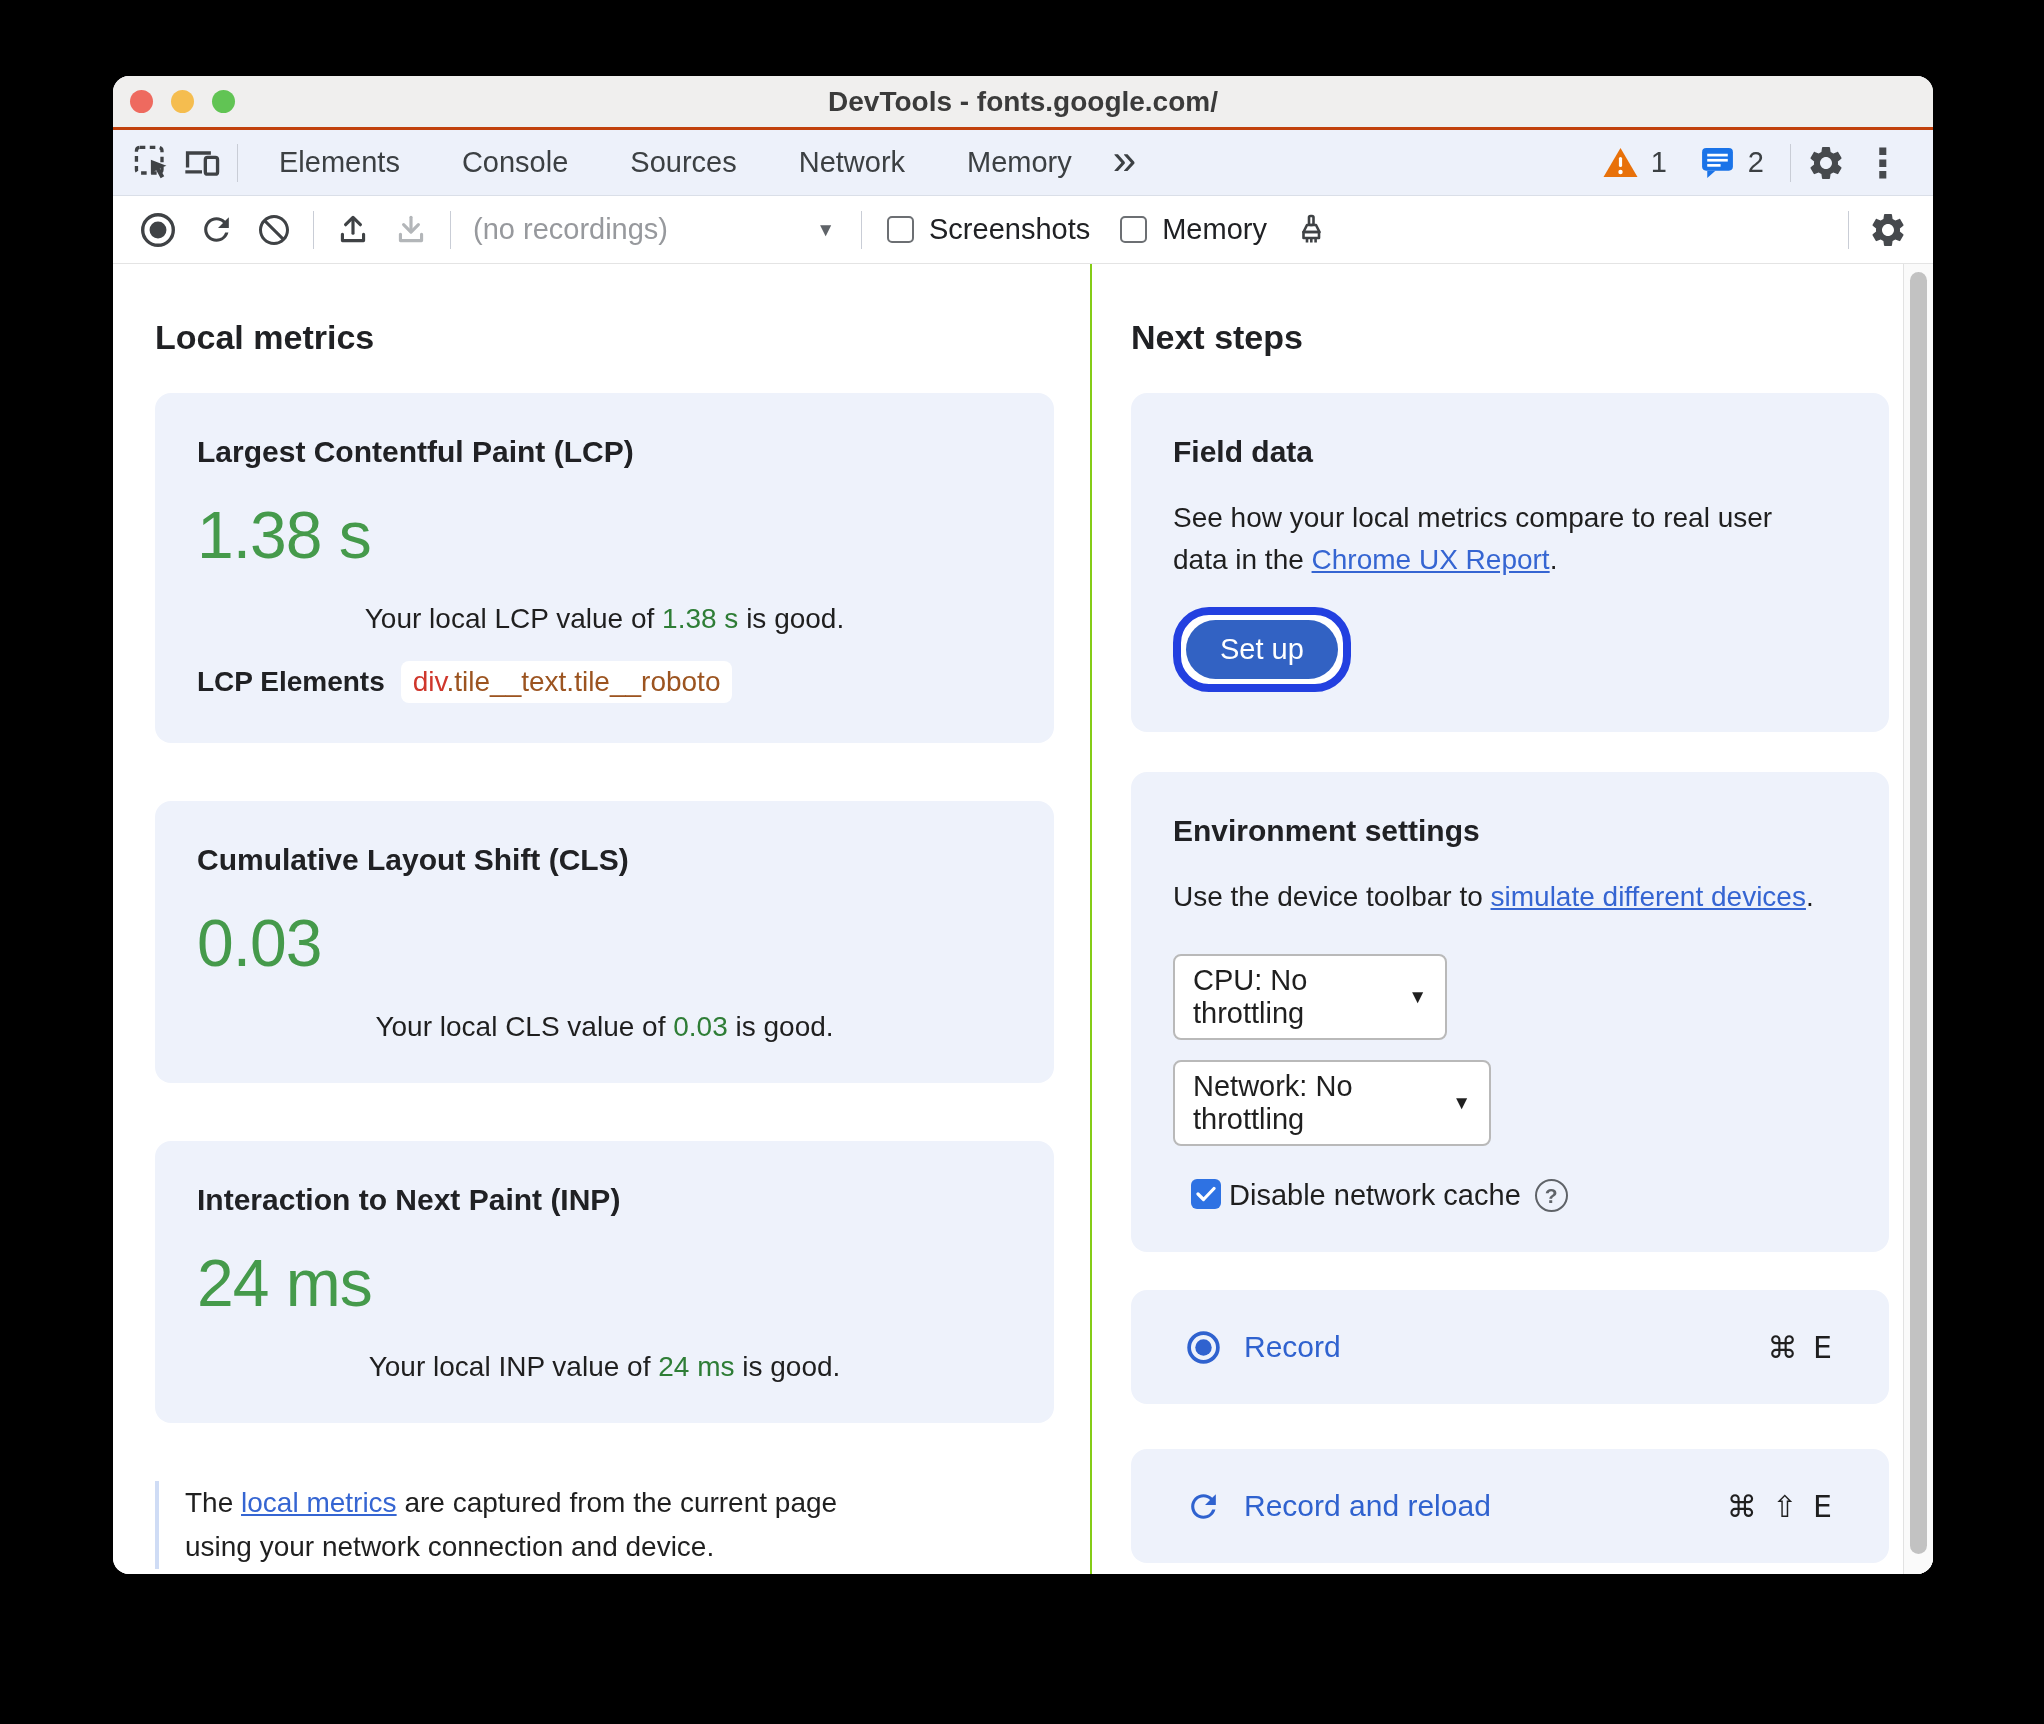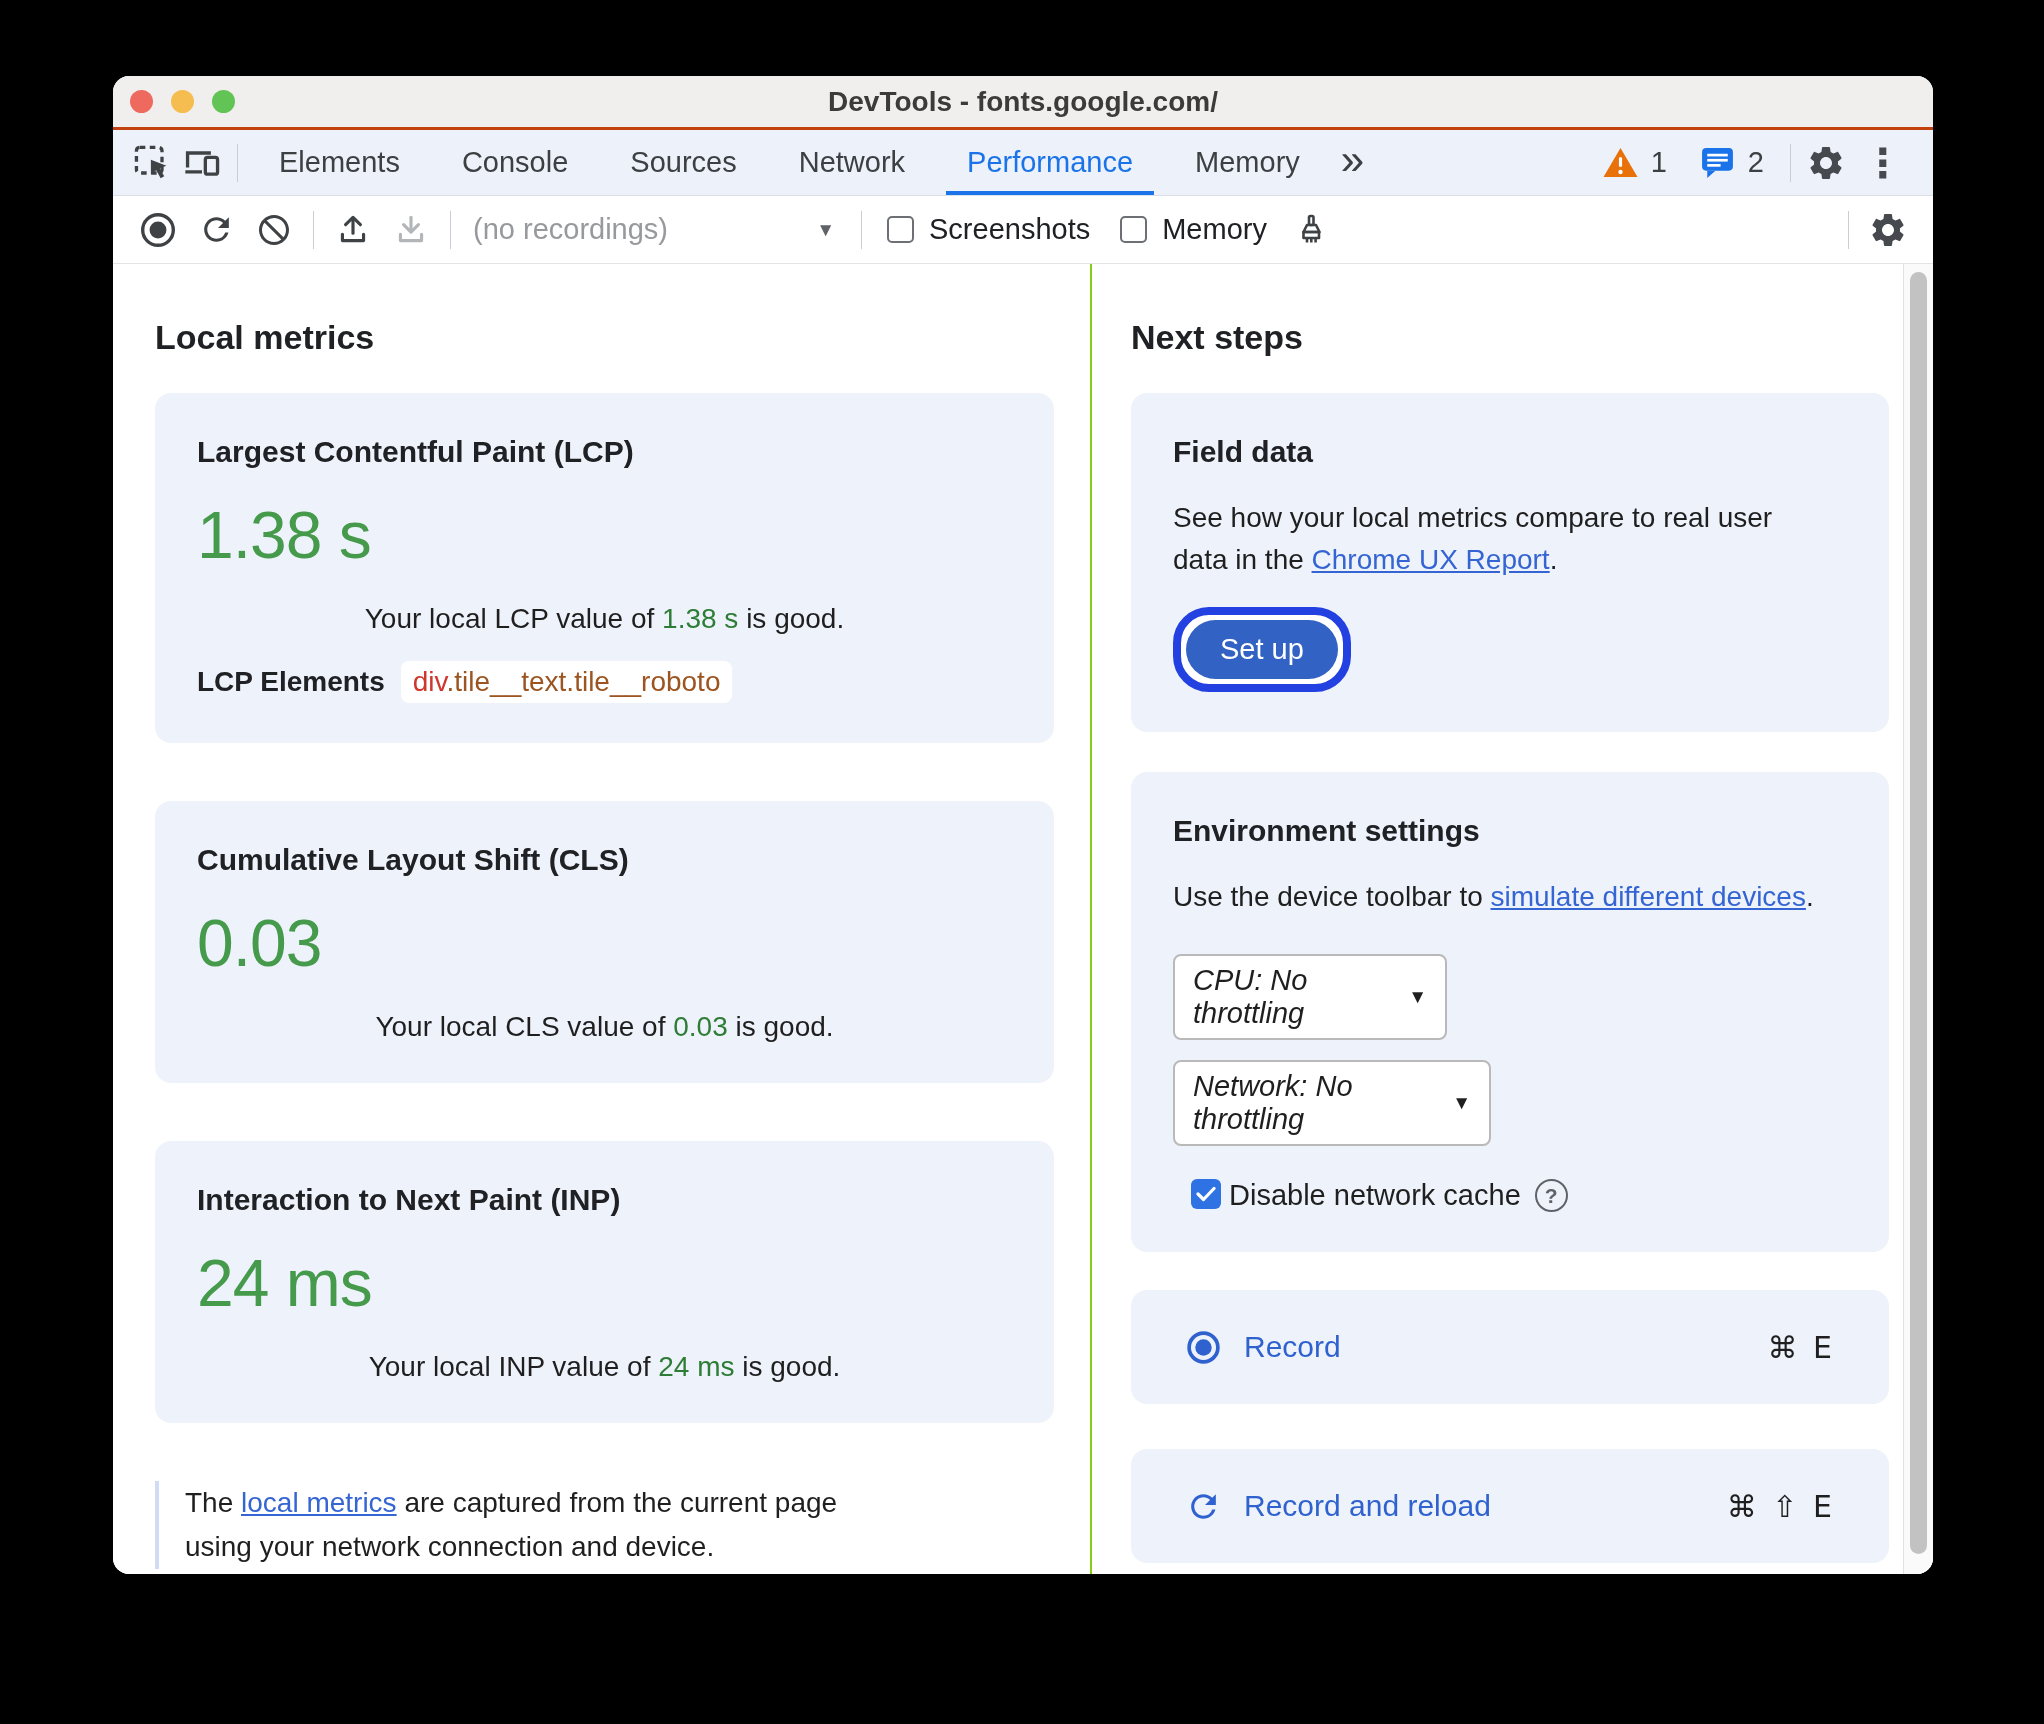--- a/index.html
+++ b/index.html
@@ -76,21 +76,21 @@
   .ns-card.env { margin-bottom: 38px; }
   .ns-body { font-size: 28px; line-height: 42px; color: #1f1f1f; margin-bottom: 26px; }
   .ns-body.field-body { width: 645px; }
   .ns-body.env-body { width: 660px; margin-bottom: 36px; }
 
   .setup-ring { display: inline-block; border: 8px solid #2340e0; border-radius: 36px;
                 background: #fff; padding: 5px; }
   .setup-btn { display: block; background: #3262c3; color: #fff; font-size: 29px;
                padding: 13px 34px; border-radius: 30px; border: none; font-family: inherit; cursor: pointer; }
 
-  .select-row { margin-bottom: 20px; font-style: italic; }
+  .select-row { margin-bottom: 20px; }
   .select { display: inline-flex; align-items: center; justify-content: space-between;
             background: #fff; border: 2px solid #b9b9b9; border-radius: 8px;
             font-size: 29px; color: #1f1f1f; padding: 8px 18px; }
   .select.cpu { width: 274px; } .select.net { width: 318px; gap: 44px; }
   .select .caret { color: #1f1f1f; }
 
   .cache-row { display: flex; align-items: flex-start; gap: 8px; margin-top: 33px; padding-left: 18px;
                font-size: 29px; color: #1f1f1f; }
   .checkbox-checked { width: 30px; height: 30px; background: #2e72e3; border-radius: 6px;
                       display: flex; align-items: center; justify-content: center; flex: none; }
@@ -133,21 +133,20 @@
         <path d="M3 26 H18"></path>
         <rect x="21" y="13" width="11" height="15" rx="2" fill="#edf1fa"></rect>
       </svg>
     </span>
     <span class="vsep"></span>
 
     <span class="tab">Elements</span>
     <span class="tab">Console</span>
     <span class="tab">Sources</span>
     <span class="tab">Network</span>
-    <span class="tab active">Performance</span>
     <span class="tab">Memory</span>
     <span class="more-tabs">»</span>
 
     <span class="tab-spacer"></span>
 
     <span class="badge">
       <svg width="37" height="34" viewBox="0 0 36 34">
         <polygon points="18,2 35,31 1,31" fill="#e8710a"></polygon>
         <rect x="16.4" y="11" width="3.2" height="10" rx="1.6" fill="#fff"></rect>
         <circle cx="18" cy="26" r="2.2" fill="#fff"></circle>

